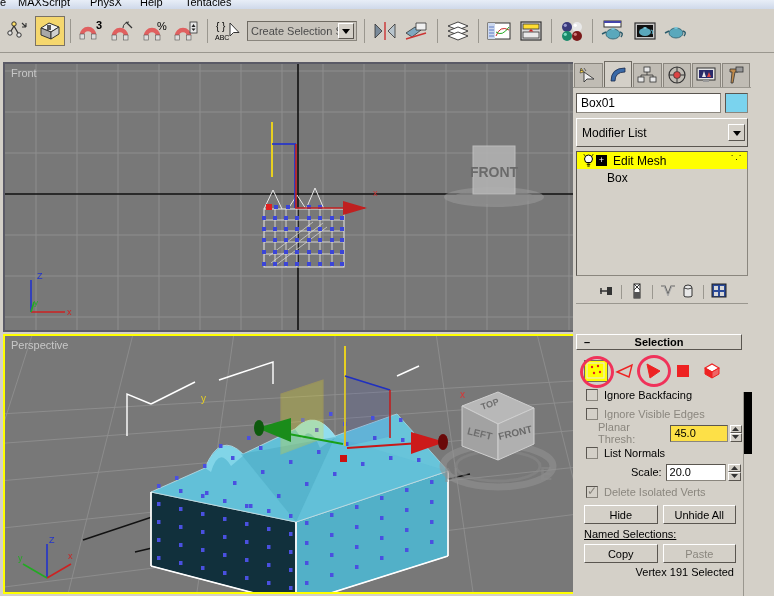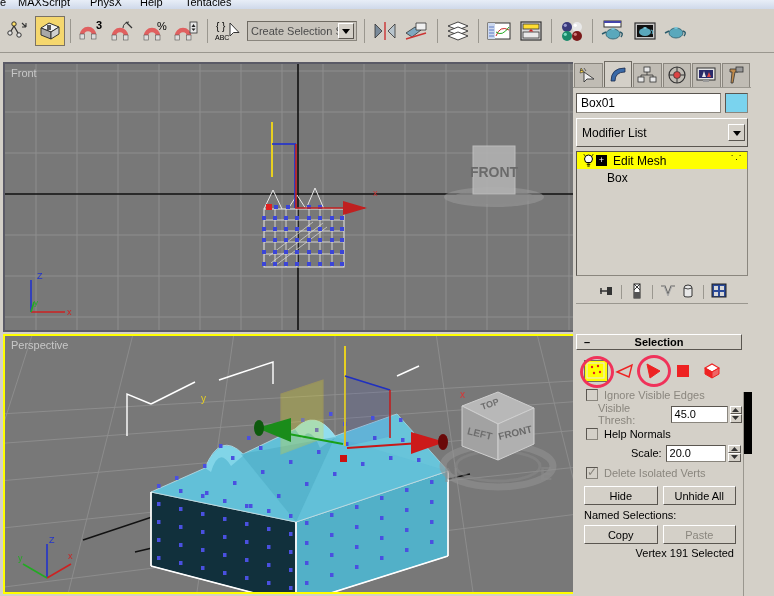--- a/index.html
+++ b/index.html
@@ -179,21 +179,21 @@
     font-size:12px; line-height:14px; color:#000;
   }
   .cbx.dis { background:#d4d0c8; }
   .cbx.dis.chk::after { color:#8a867e; }
   .ckrow .lb { font-size:11px; }
   .dis-txt { color:#8a867e; }
   
   .sprow { display:flex; align-items:center; height:20px; padding-left:10px; }
   .sprow .lb { font-size:11px; margin-right:4px; }
   .spin {
-    width:60px; height:17px; background:#ffffff;
+    width:60px; height:17px; background:#fde047;
     border:1px solid #8a867e; border-top-color:#5a5650; border-left-color:#5a5650;
     font-size:11px; padding-left:3px; line-height:15px;
   }
   .spin.edit { background:#fff; }
   .sparrows {
     width:13px; height:17px; margin-left:2px;
     display:flex; flex-direction:column;
   }
   .sparrows div {
     flex:1; background:#d4d0c8; border:1px solid #fff;
@@ -201,21 +201,21 @@
     display:flex; align-items:center; justify-content:center;
   }
   
   .btnrow { display:flex; gap:5px; padding:4px 6px 0 8px; }
   .pbtn {
     flex:1; height:19px; background:#d4d0c8;
     border:1px solid #fff; border-right-color:#5a5650; border-bottom-color:#5a5650;
     font-size:11px; display:flex; align-items:center; justify-content:center;
   }
   .pbtn.dis { color:#8a867e; }
-  .sectlbl { font-size:11px; padding:4px 0 0 8px; }
+  .sectlbl { font-size:11px; padding:4px 0 0 8px;text-decoration:underline; }
   .statusline { font-size:11px; text-align:right; padding:3px 8px 0 0; }
   
   #cpscroll {
     position:absolute; right:0px; top:330px; width:8px; height:266px;
     background:#d4d0c8; border-left:1px solid #9a978f;
   }
   #cpscroll .thumb {
     position:absolute; left:0; top:0; width:8px; height:62px;
     background:#000;
   }
@@ -955,43 +955,47 @@
           <svg width="20" height="18" viewBox="0 0 20 18">
             <polygon points="3,6 10,2 17,6 10,10" fill="#fff" stroke="#ee2222" stroke-width="1.1"></polygon>
             <polygon points="3,6 10,10 10,16 3,12" fill="#ee2222" stroke="#ee2222" stroke-width="1"></polygon>
             <polygon points="10,10 17,6 17,12 10,16" fill="#ee6666" stroke="#ee2222" stroke-width="1"></polygon>
           </svg>
         </div>
       </div>
 
       <div class="ckrow">
         <span class="cbx"></span>
+        <span class="lb">Ignore Backfacing</span>
+      </div>
+      <div class="ckrow">
+        <span class="cbx"></span>
         <span class="lb dis-txt">Ignore Visible Edges</span>
       </div>
 
       <div class="sprow" style="padding-left:22px;">
-        <span class="lb dis-txt">Visible Thresh:</span>
+        <span class="lb dis-txt">Planar Thresh:</span>
         <span class="spin">45.0</span>
         <span class="sparrows">
           <div>
               <svg width="7" height="4" viewBox="0 0 7 4">
                 <polygon points="3.5,0 7,4 0,4" fill="#333"></polygon>
               </svg>
             </div>
           <div>
               <svg width="7" height="4" viewBox="0 0 7 4">
                 <polygon points="0,0 7,0 3.5,4" fill="#333"></polygon>
               </svg>
             </div>
         </span>
       </div>
 
       <div class="ckrow">
         <span class="cbx"></span>
-        <span class="lb">Help Normals</span>
+        <span class="lb">List Normals</span>
       </div>
 
       <div class="sprow" style="padding-left:55px;">
         <span class="lb">Scale:</span>
         <span class="spin edit">20.0</span>
         <span class="sparrows">
           <div>
               <svg width="7" height="4" viewBox="0 0 7 4">
                 <polygon points="3.5,0 7,4 0,4" fill="#333"></polygon>
               </svg>

